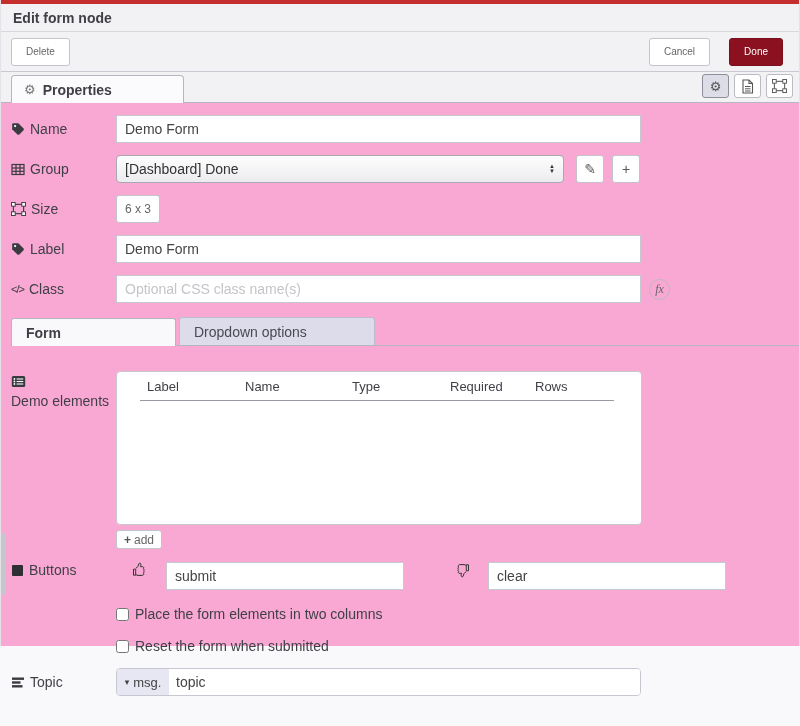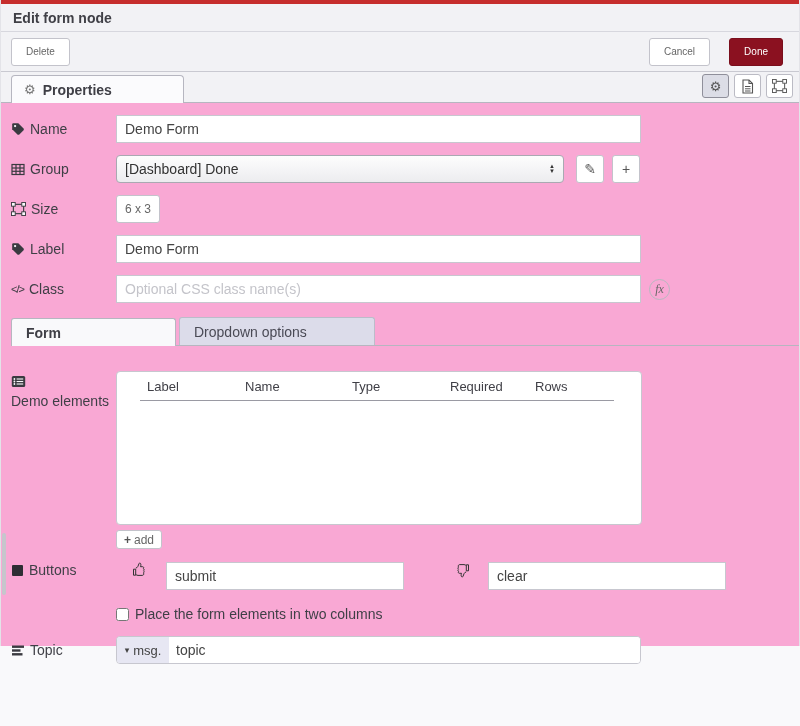--- a/index.html
+++ b/index.html
@@ -323,20 +323,24 @@
           <path d="M3.8 12.4c.6.6 1.2 1 2.2 1h4.3c1.5 0 1.9-2 .9-2.4 1-.2 1.2-1.8.3-2.2.9-.4.8-2-.2-2.2.7-.5.5-1.9-.7-1.9H8.5c.4-1.2.6-2.7 0-3.3-.5-.5-1.4-.3-1.6.3-.3.8-.5 1.8-1 2.7-.4.8-1 1.4-2.1 1.7" fill="none" stroke="#333" stroke-width="1"></path>
         </g>
       </svg>
       <input class="tinput btn-input" value="clear" style="">
     </div>
 
     <label class="chk-row">
       <input type="checkbox" style="">
       <span>Place the form elements in two columns</span>
     </label>
+    <label class="chk-row">
+      <input type="checkbox" style="">
+      <span>Reset the form when submitted</span>
+    </label>
 
     <div class="row topic-row">
       <div class="rlabel">
         <svg class="ic" width="14" height="13" viewBox="0 0 14 13">
           <rect x="1" y="1.5" width="12" height="2.4" fill="#3a3a40"></rect>
           <rect x="1" y="5.3" width="8.5" height="2.4" fill="#3a3a40"></rect>
           <rect x="1" y="9.1" width="10.5" height="2.4" fill="#3a3a40"></rect>
         </svg>
         <span>Topic</span>
       </div>

